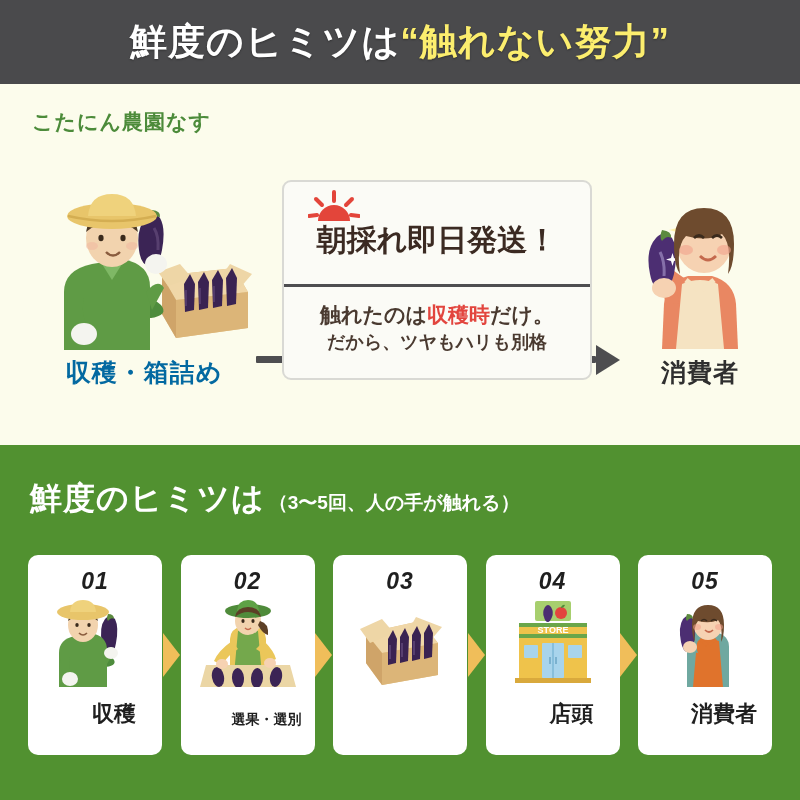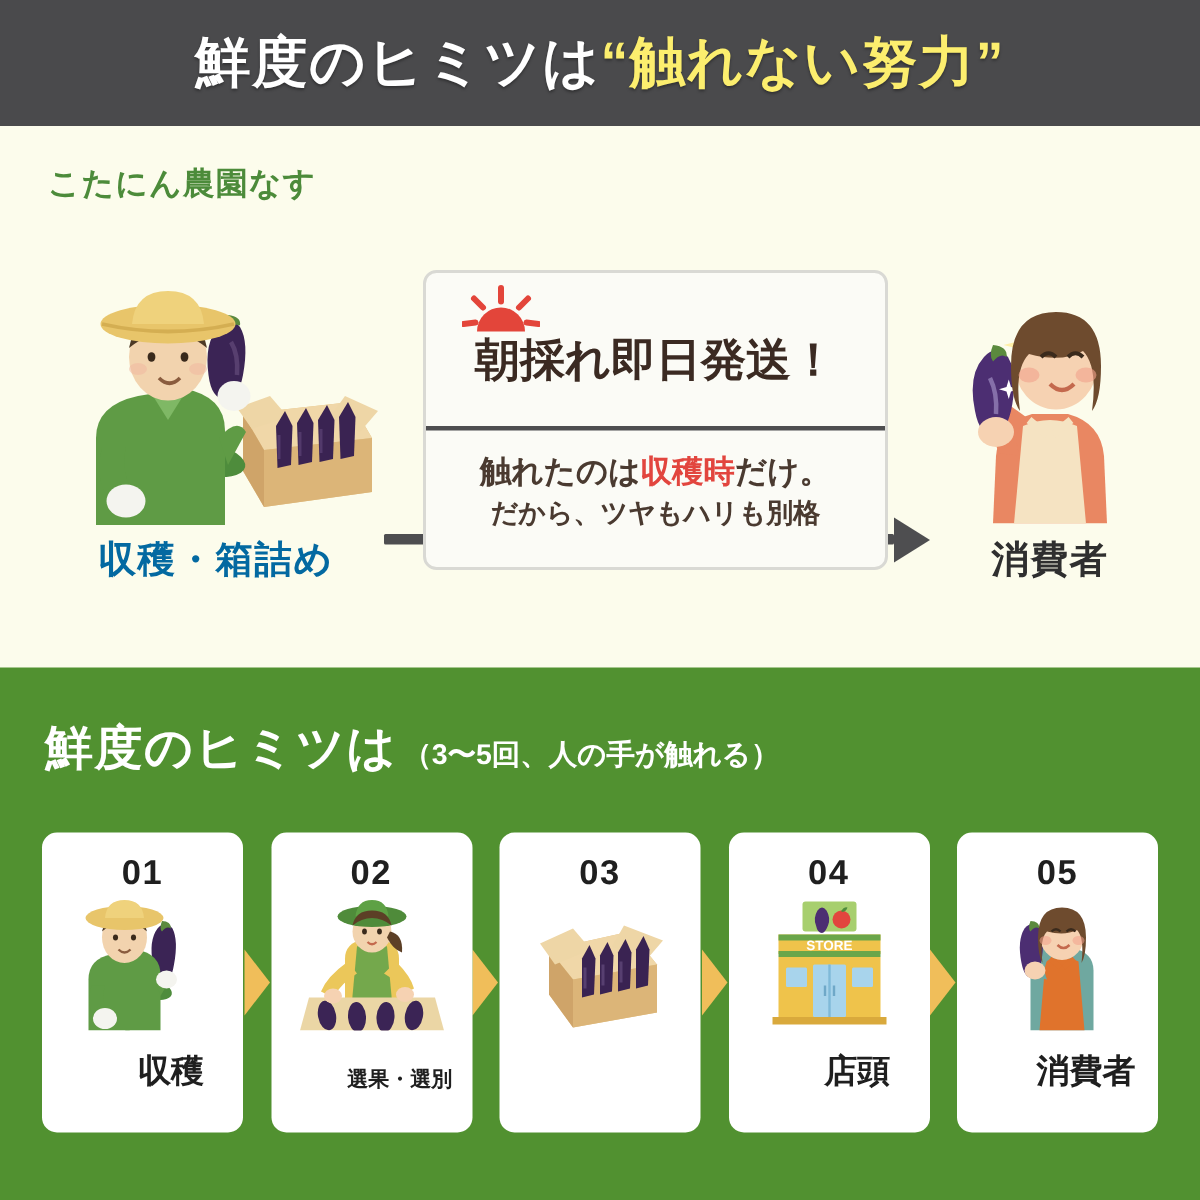--- a/index.html
+++ b/index.html
@@ -142,21 +142,21 @@
   .card {
     width: 134px; height: 200px;
     background: #FFFFFF;
     border-radius: 10px;
     position: relative;
     display: flex; flex-direction: column; align-items: center;
     flex: 0 0 auto;
   }
   .card-num {
     font-size: 23px; font-weight: bold; color: #1F1F1F;
-    margin-top: 13px; letter-spacing: 1px;
+    margin-top: 13px; letter-spacing: 1px; font-style: italic;
   }
   .card-ill {
     width: 104px; height: 88px;
     margin-top: 4px;
     display: flex; align-items: center; justify-content: flex-start;
   }
   .card-label {
     font-size: 22px; font-weight: bold; color: #1F1F1F;
     position: absolute; bottom: 26px; left: 0; width: 100%;
     text-align: center; letter-spacing: 0px;

